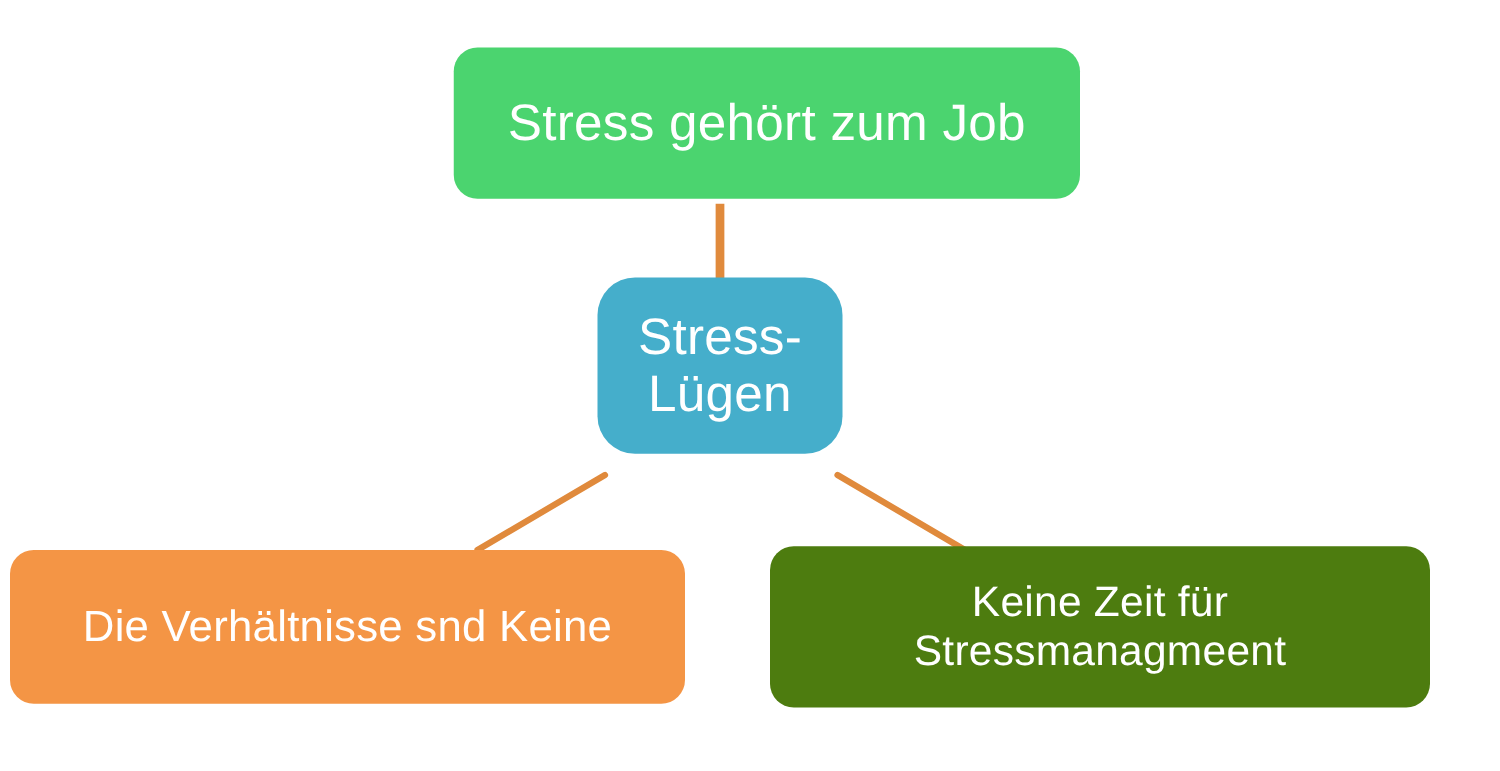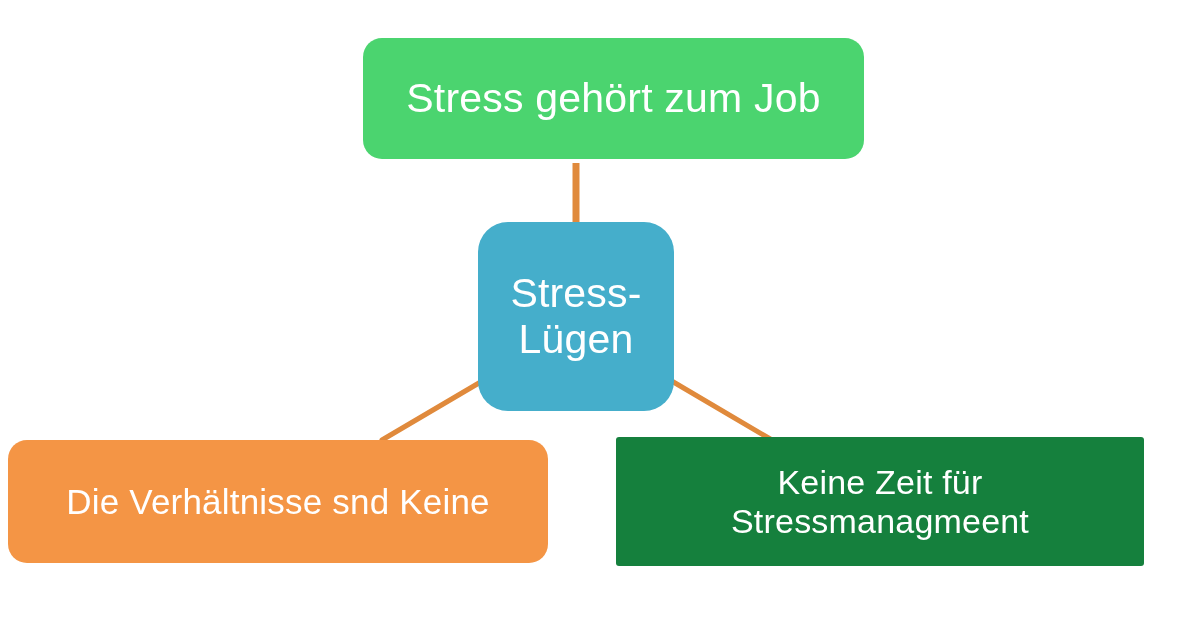--- a/index.html
+++ b/index.html
@@ -60,41 +60,41 @@
     height: 121px;
     border-radius: 19px;
     background: #4BD46F;
     font-size: 41px;
     margin-left: 32px;
   }
   #node-center {
     left: 478px;
     top: 222px;
     width: 196px;
-    height: 189px;
+    height: 141px;
     border-radius: 30px;
     background: #45AECB;
     font-size: 41px;
   }
   #node-left {
     left: 8px;
     top: 440px;
     width: 540px;
     height: 123px;
     border-radius: 19px;
     background: #F49545;
     font-size: 35px;
   }
   #node-right {
     left: 616px;
     top: 437px;
     width: 528px;
     height: 129px;
-    border-radius: 3px;
-    background: #15803d;
+    border-radius: 19px;
+    background: #4d7c0f;
     font-size: 34px;
     align-items: center;
   }
 </style>
 </head>
 <body>
 
 <div id="canvas">
 
   <svg id="connectors" viewBox="0 0 1200 617" width="1200" height="617" xmlns="http://www.w3.org/2000/svg">

